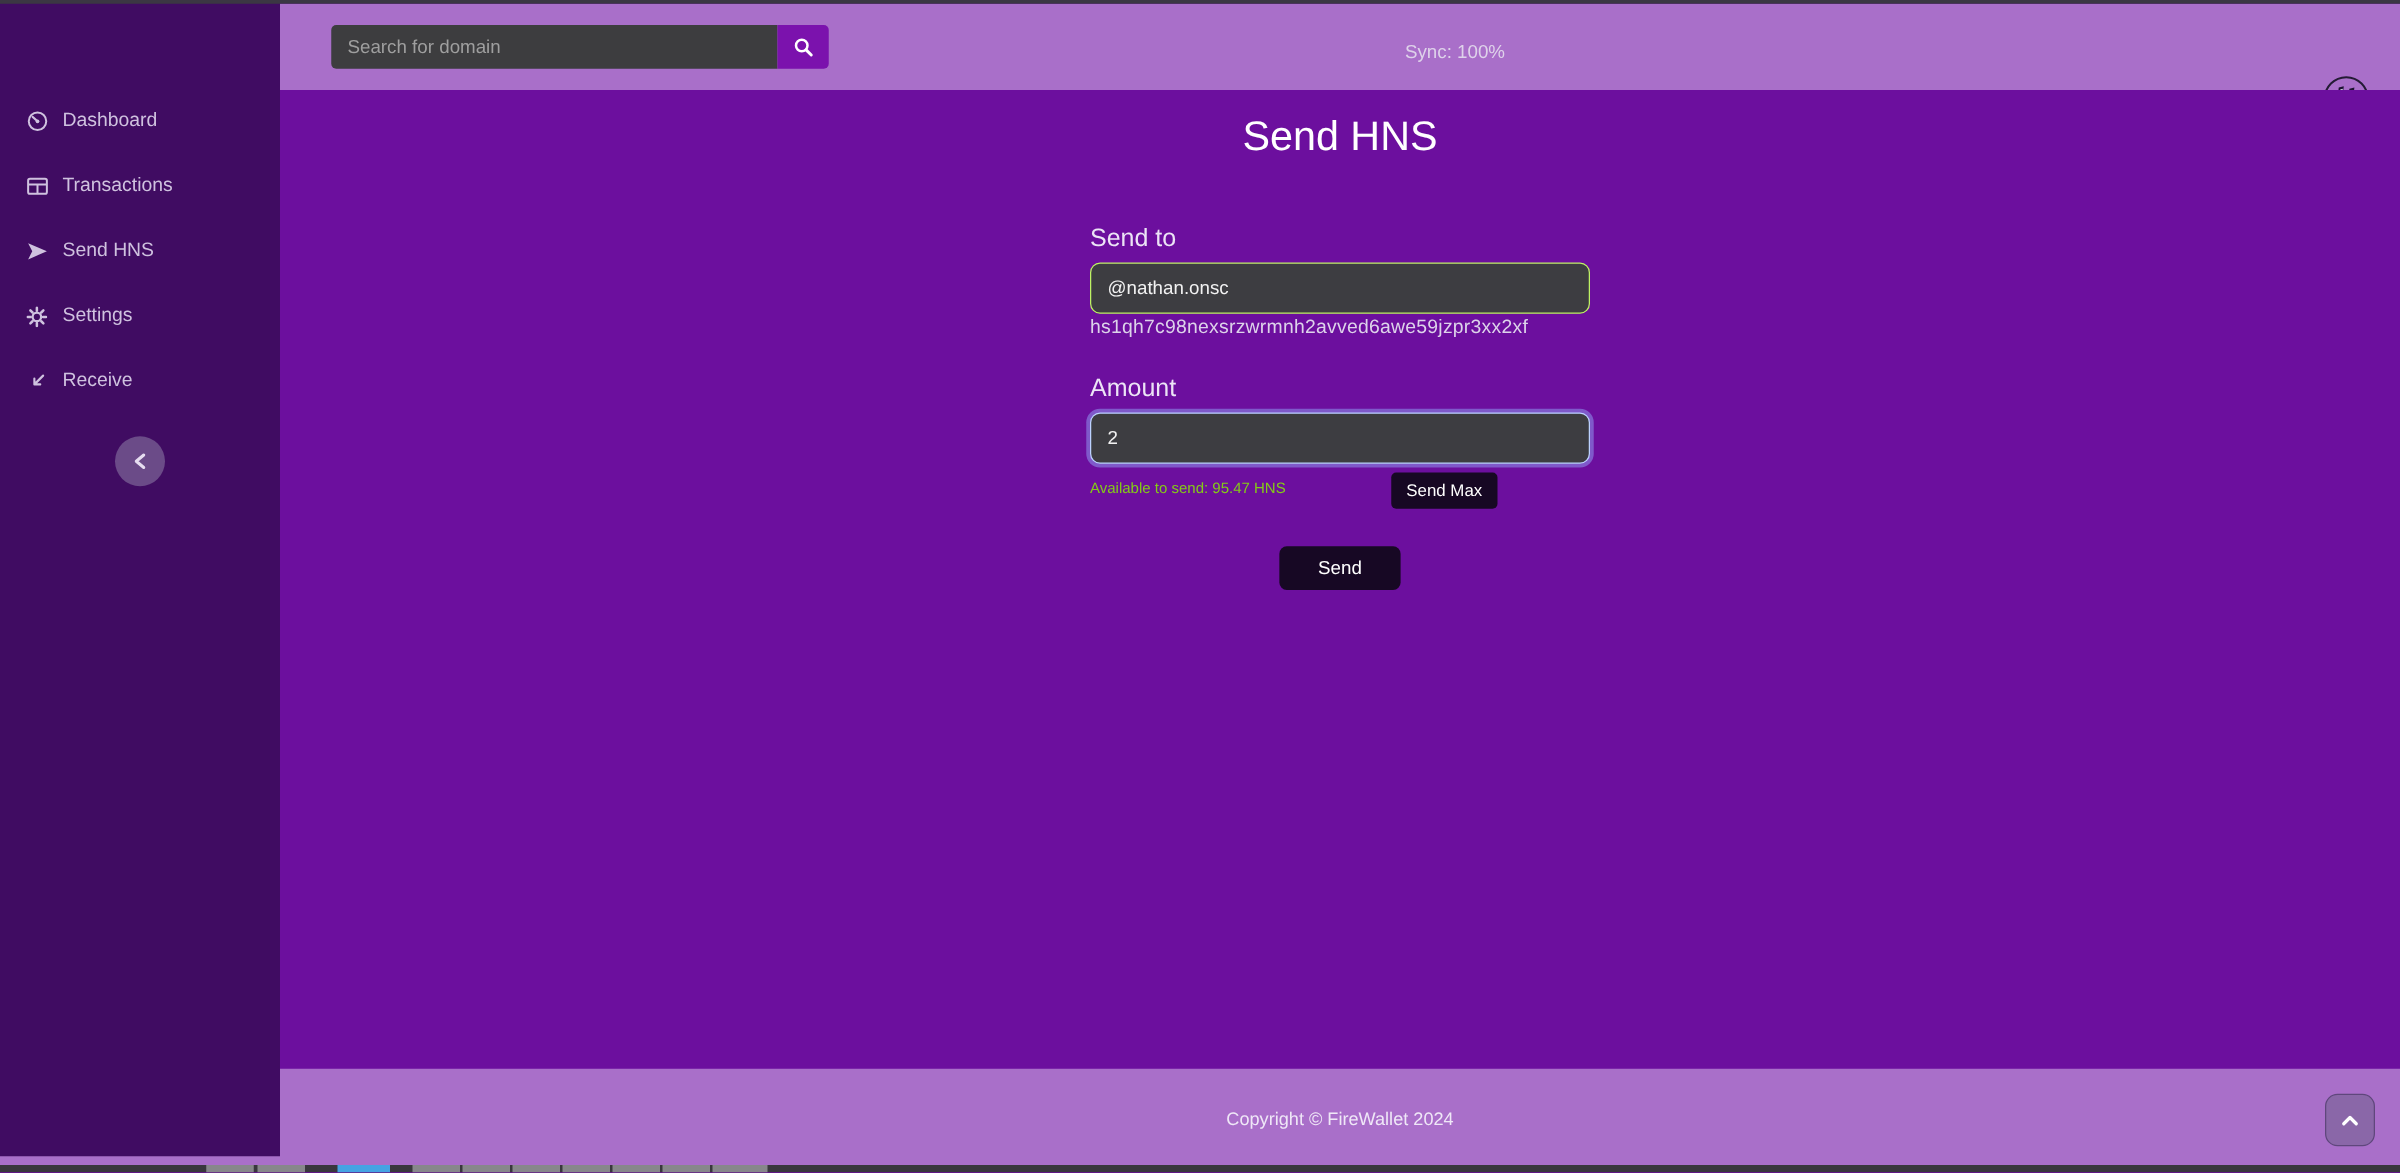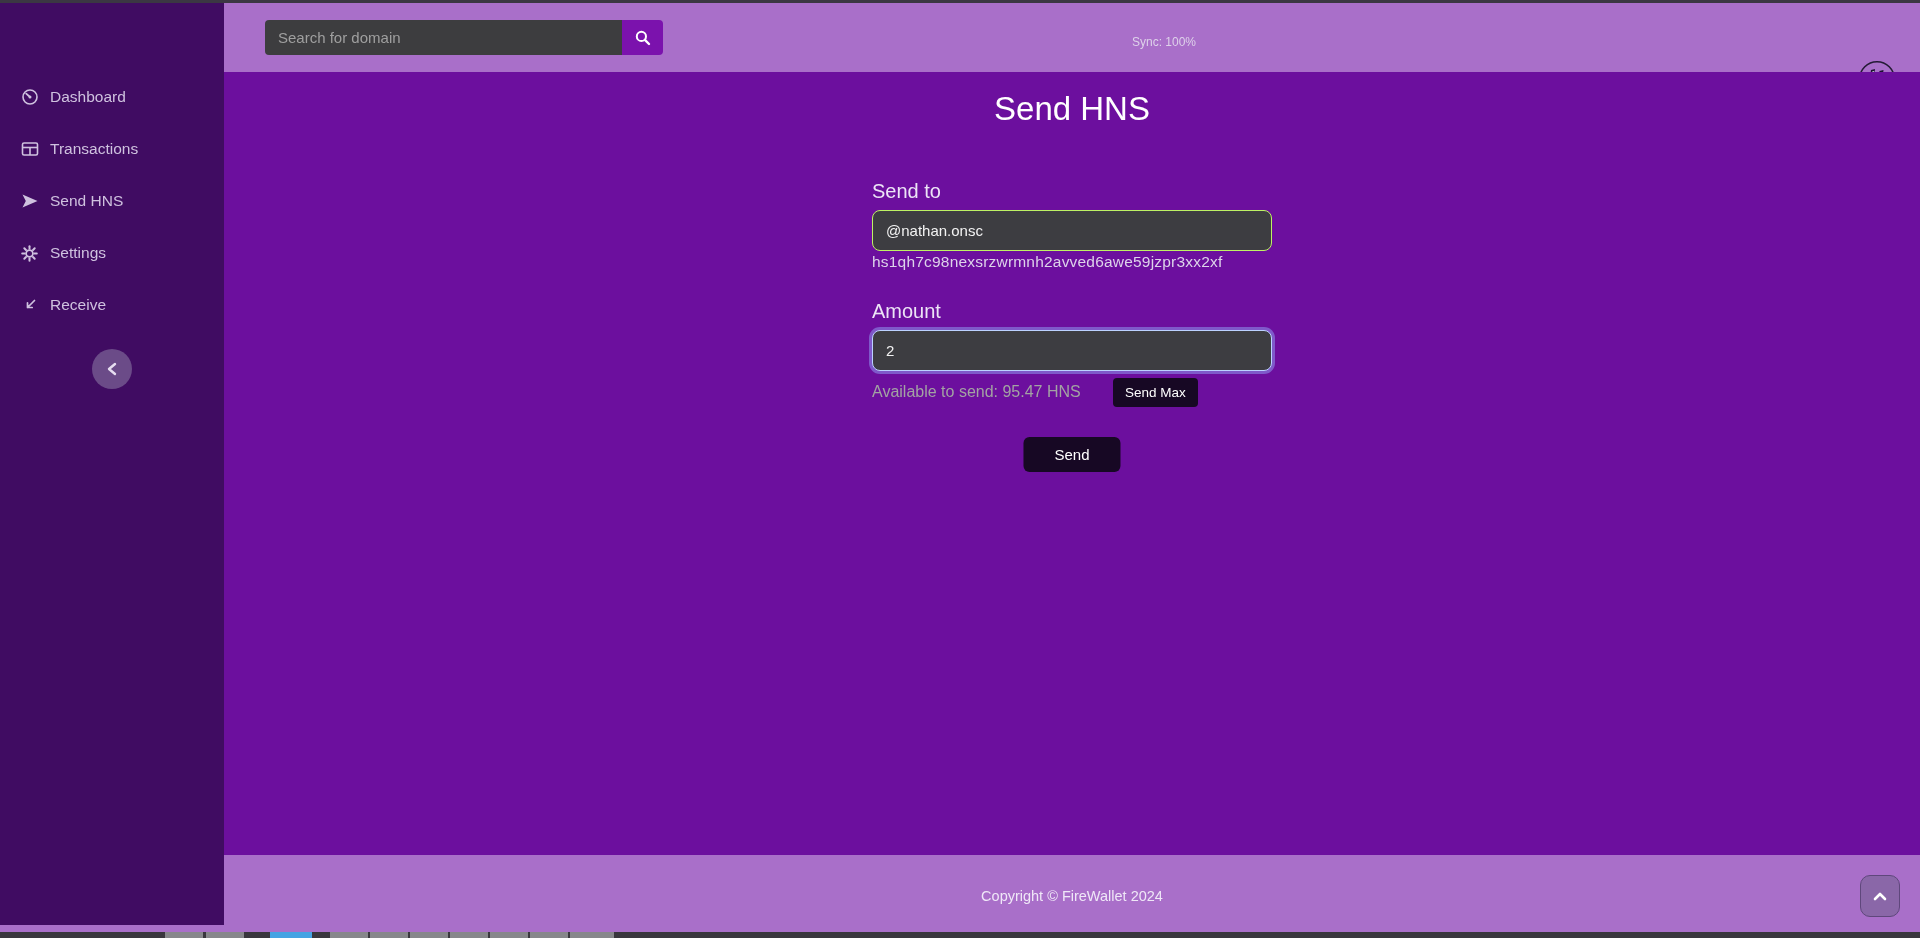--- a/index.html
+++ b/index.html
@@ -26,39 +26,39 @@
   
   .header { position:absolute; left:224px; top:3px; width:1696px; height:69px; background:#a96fc9; }
   .search-group { position:absolute; left:41px; top:17px; display:flex; height:35px; }
   .search-input { width:357px; height:35px; background:#3d3d3f; border:none; outline:none;
                   color:#86efac; padding:0 13px; font-size:15px; border-radius:4px 0 0 4px;
                   font-family:"Liberation Sans", sans-serif; }
   .search-input::placeholder { color:#9f9f9f; }
   .search-btn { width:41px; height:35px; background:#7b12ad; border:none; border-radius:0 4px 4px 0;
                 display:flex; align-items:center; justify-content:center; cursor:pointer; }
   .sync { position:absolute; left:940px; top:0; height:77px; display:flex; align-items:center;
-          transform:translateX(-50%); color:#ded2ea; font-size:12px; }
+          transform:translateX(-50%); color:#ded2ea; font-size:15px; }
   .header-right { position:absolute; right:24px; top:12px; height:83px; display:flex; align-items:flex-end; gap:10px; }
   .hot-label { color:#d9cde4; font-size:15.5px; }
   .hs-badge { width:38px; height:38px; display:flex; cursor:pointer; }
 
   
   .main { position:absolute; left:224px; top:72px; width:1696px; height:783px; background:#6c0f9e; }
   .page-title { position:absolute; left:848px; top:18px; transform:translateX(-50%);
                 color:#ffffff; font-size:33px; font-weight:400; white-space:nowrap; }
   .form-label { position:absolute; left:648px; color:#ece4f6; font-size:20px; }
   .lbl-sendto { top:108px; }
   .lbl-amount { top:228px; }
   .form-input { position:absolute; left:648px; width:400px; height:41px; background:#3d3d41;
                 border:1px solid #bef264; border-radius:8px; color:#f2f2f2; font-size:15px;
                 padding:0 13px; outline:none; font-family:"Liberation Sans", sans-serif; }
   .input-sendto { top:138px; }
   .input-amount { top:258px; border:1px solid #bcd2ff; box-shadow:0 0 0 3px rgba(150,180,255,0.45); }
   .address { position:absolute; left:648px; top:181px; color:#ddd3ea; font-size:15.5px; letter-spacing:0.2px; }
-  .available { position:absolute; left:648px; top:311px; color:#a3a3a3; font-size:16px; }
+  .available { position:absolute; left:648px; top:311px; color:#84cc16; font-size:12px; }
   .send-max-btn { position:absolute; left:889px; top:306px; background:#170824; color:#ffffff; border:none;
                   border-radius:4px; font-size:13.5px; padding:7px 12px; cursor:pointer;
                   font-family:"Liberation Sans", sans-serif; }
   .send-btn { position:absolute; left:848px; top:365px; transform:translateX(-50%); background:#170824;
               color:#ffffff; border:none; border-radius:6px; font-size:15px; padding:9px 31px; cursor:pointer;
               font-family:"Liberation Sans", sans-serif; }
 
   
   .footer { position:absolute; left:0; top:855px; width:1920px; height:77px; background:#a96fc9; z-index:5; }
   .copyright { position:absolute; left:1072px; top:33px; transform:translateX(-50%);

